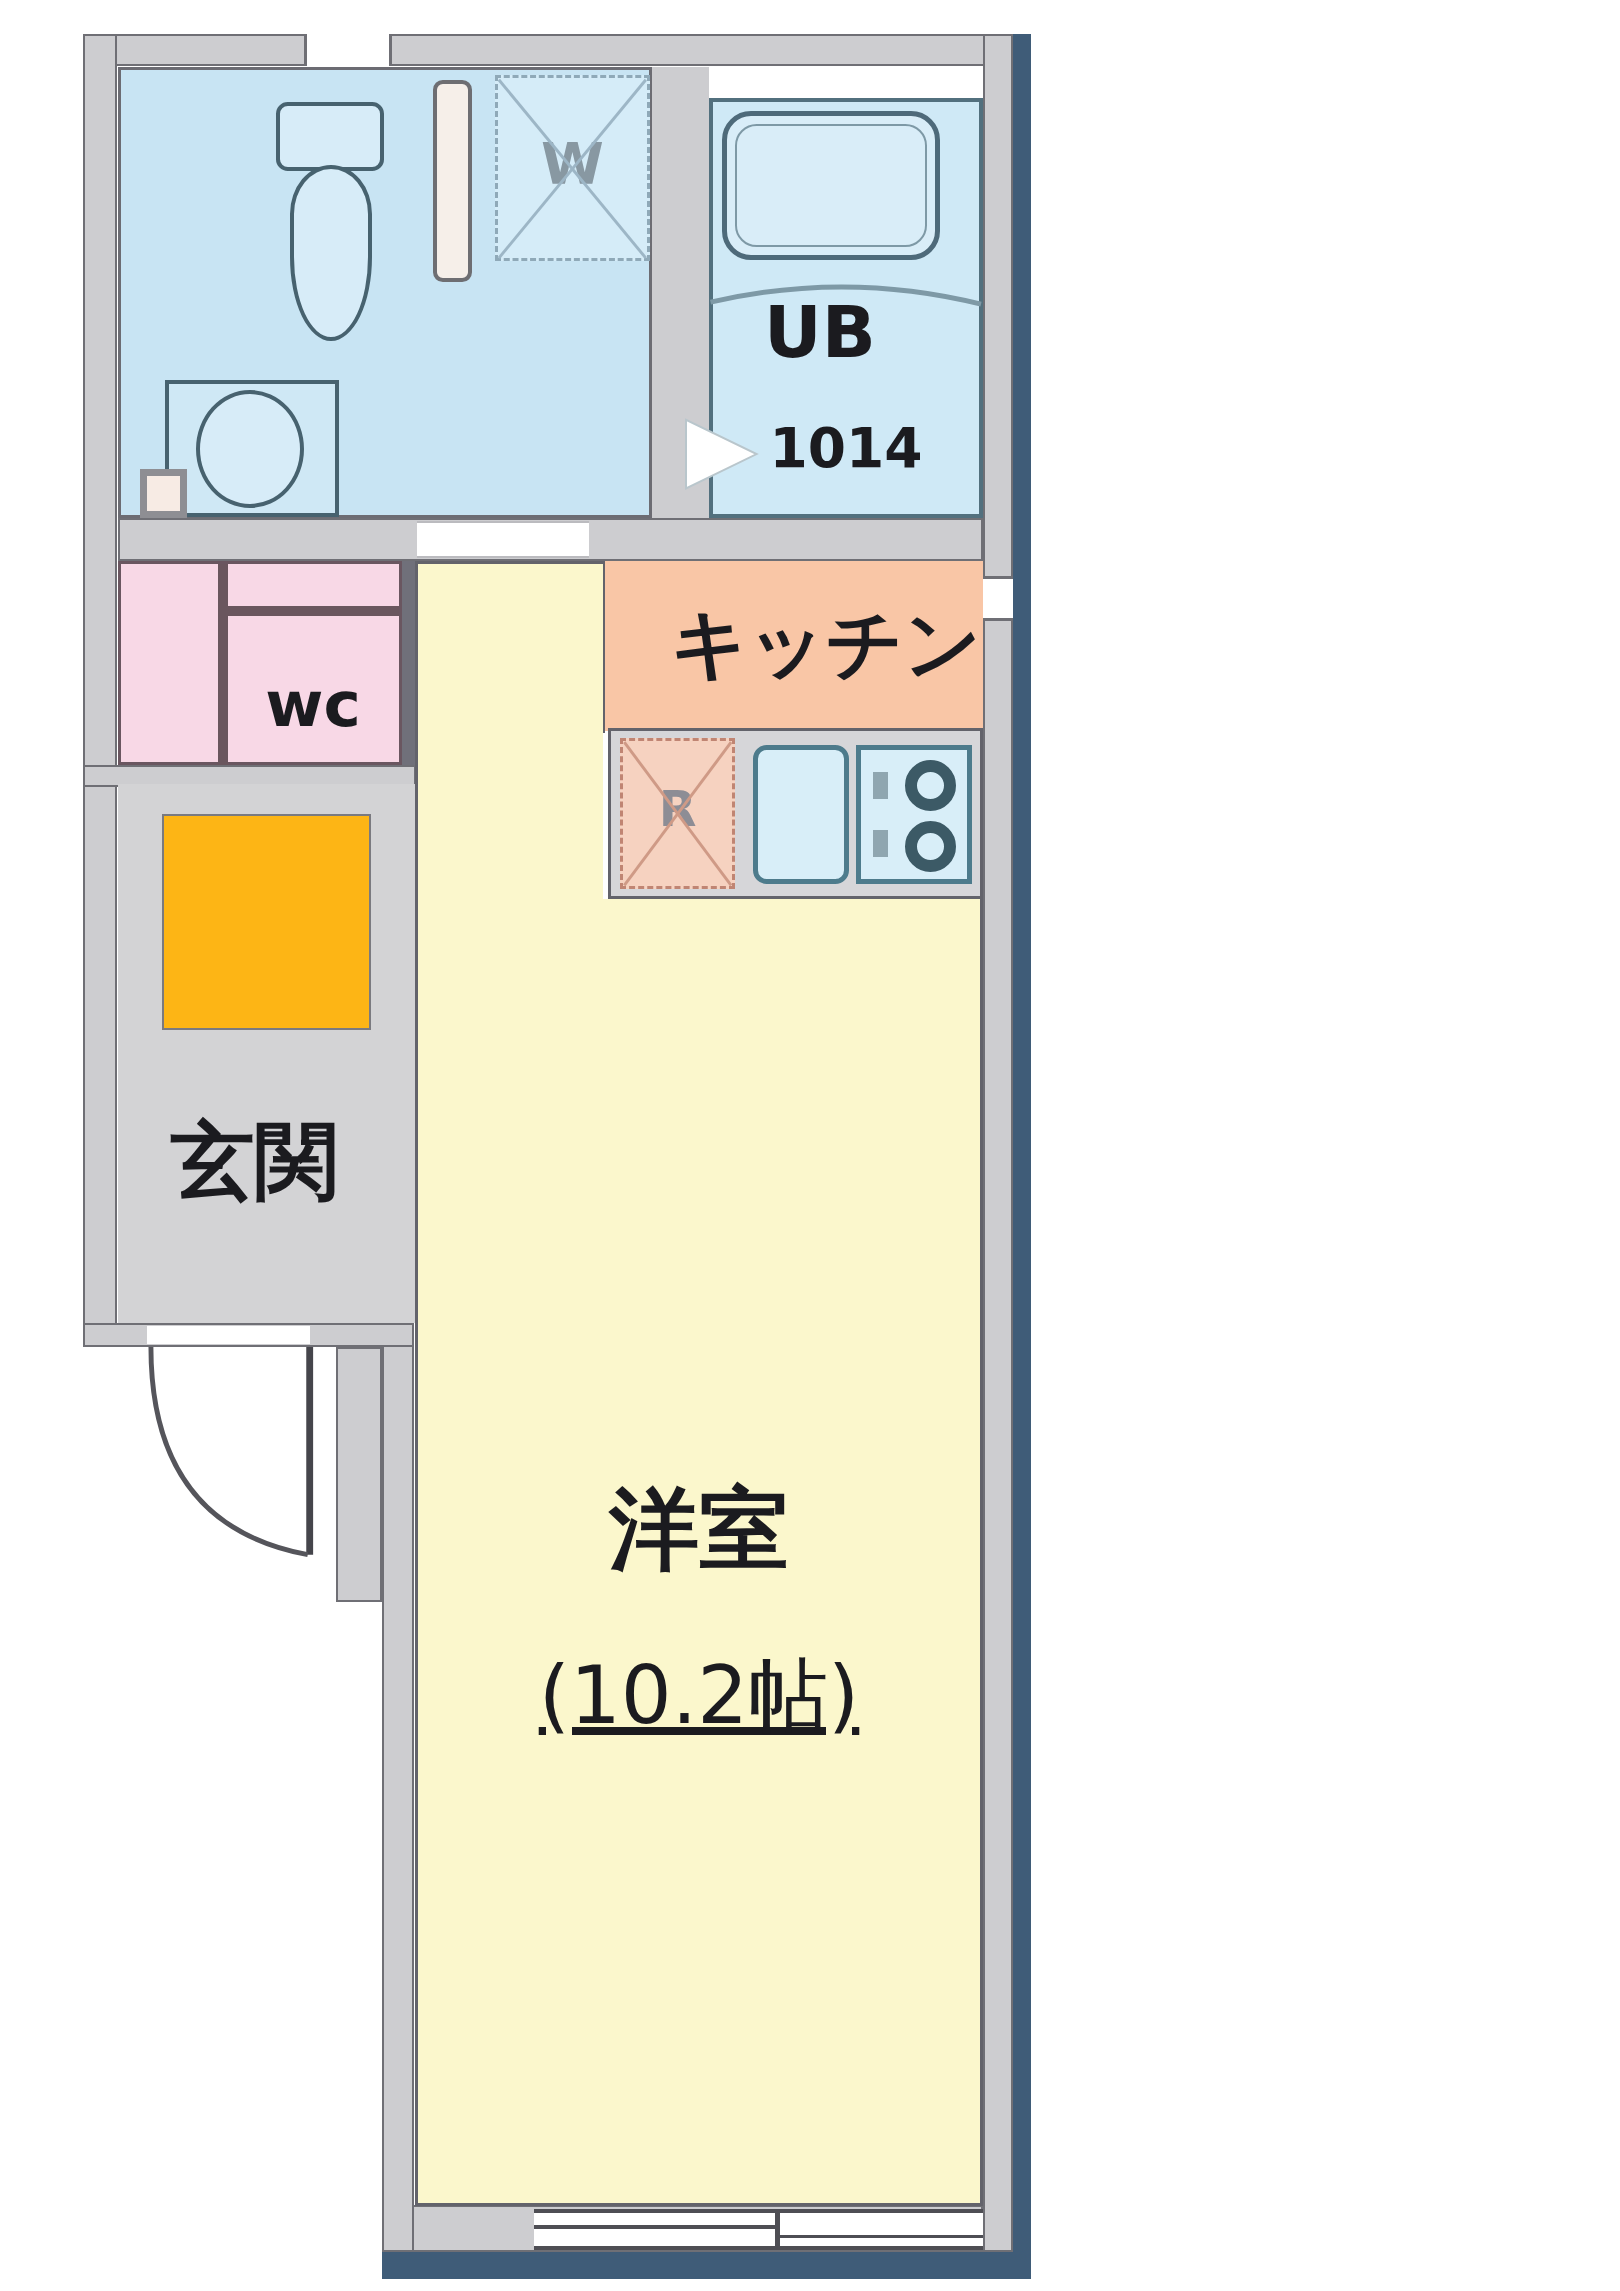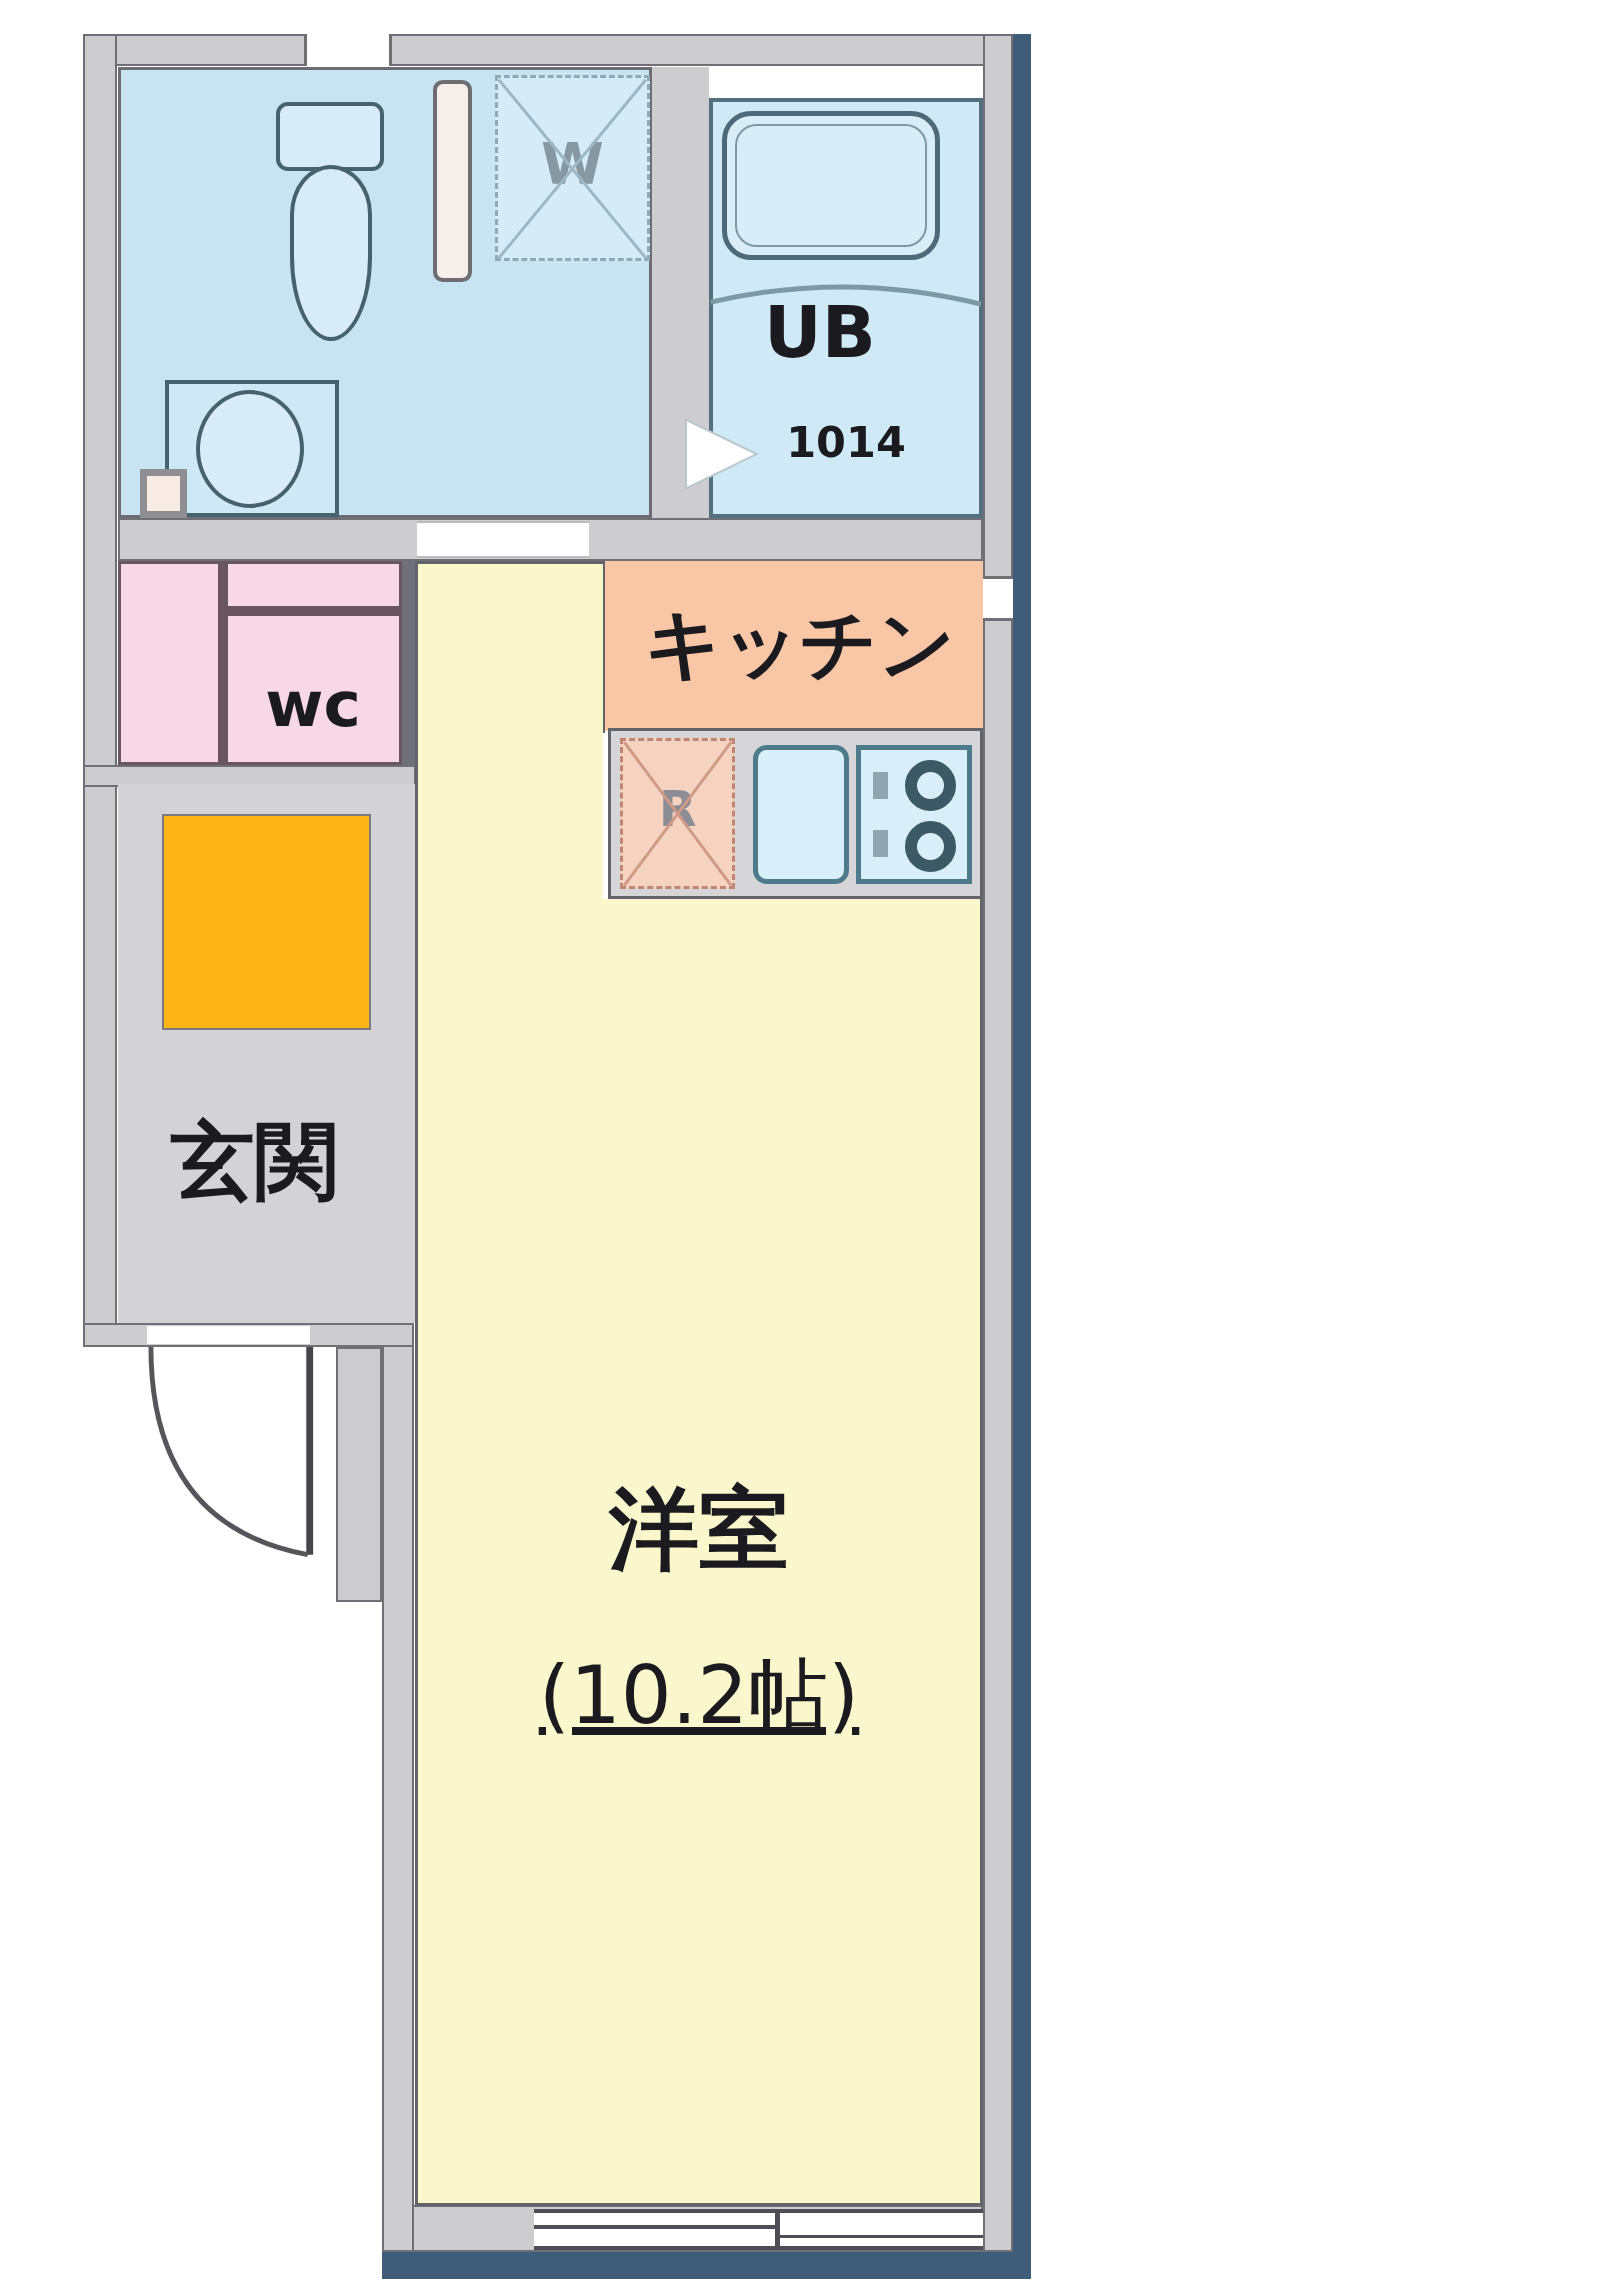--- a/index.html
+++ b/index.html
@@ -90,23 +90,23 @@
   <div class="abs" style="left:140px;top:469px;width:47px;height:49px;border:7.8px solid #8e8e93;background:#f7ebe4;"></div>
 
   <div class="abs" style="left:722px;top:111px;width:218px;height:149px;border:5.9px solid #4e6a7a;border-radius:29px;background:#d9edf8;">
     <div class="abs" style="left:7.8px;top:7.8px;right:7.8px;bottom:7.8px;border:2.9px solid #7e99a6;border-radius:21.6px;"></div>
   </div>
 
   <div class="abs" style="left:218px;top:564px;width:9.8px;height:201px;background:#6a565e;"></div>
   <div class="abs" style="left:218px;top:606px;width:181px;height:9.8px;background:#6a565e;"></div>
 
   <div class="room-label" style="left:709px;top:296px;width:222px;font-size:71px;">UB</div>
-  <div class="room-label" style="left:709px;top:420px;width:274px;font-size:43px;">1014</div>
+  <div class="room-label" style="left:709px;top:420px;width:274px;font-size:55px;">1014</div>
   <div class="room-label" style="left:225px;top:672px;width:176px;font-size:63px;">wc</div>
-  <div class="room-label" style="left:609px;top:604px;width:382px;font-size:76px;">キッチン</div>
+  <div class="room-label" style="left:635px;top:604px;width:382px;font-size:76px;">キッチン</div>
   <div class="room-label" style="left:415px;top:1482px;width:568px;font-size:90px;">洋室</div>
   <div class="room-label" style="left:137px;top:1117px;width:235px;font-size:84px;">玄関</div>
   <div class="room-label" style="left:415px;top:1654px;width:568px;font-size:80px;font-weight:normal;text-decoration:underline;">(10.2帖)</div>
   <div class="room-label" style="left:495px;top:135px;width:155px;font-size:57px;color:#8898a2;">W</div>
   <div class="room-label" style="left:620px;top:784px;width:115px;font-size:49px;color:#8d8d95;">R</div>
 
   <svg width="1620" height="2292" viewBox="0 0 1653 2338">
 
     <line x1="509" y1="81" x2="659" y2="263" stroke="#9db6c6" stroke-width="3"></line>
     <line x1="659" y1="81" x2="509" y2="263" stroke="#9db6c6" stroke-width="3"></line>

